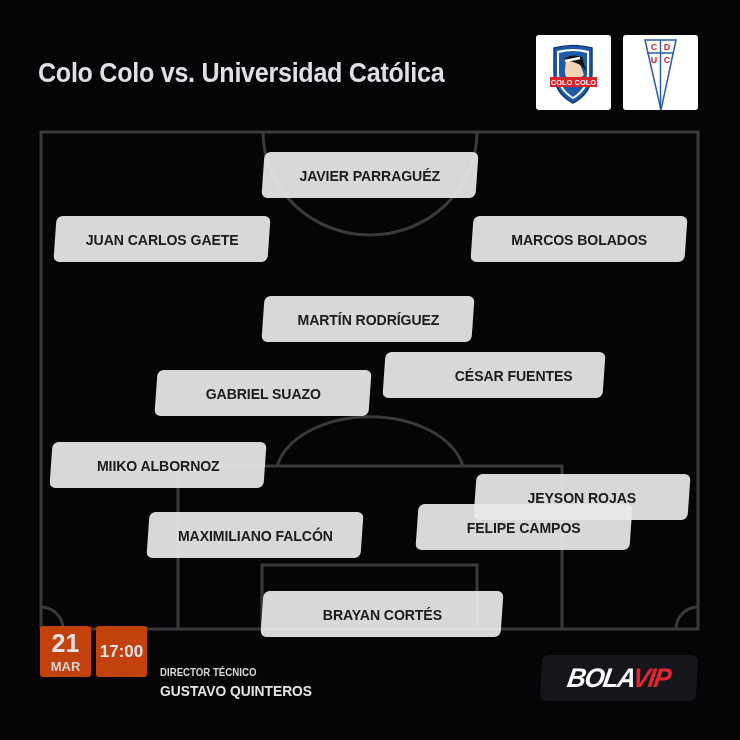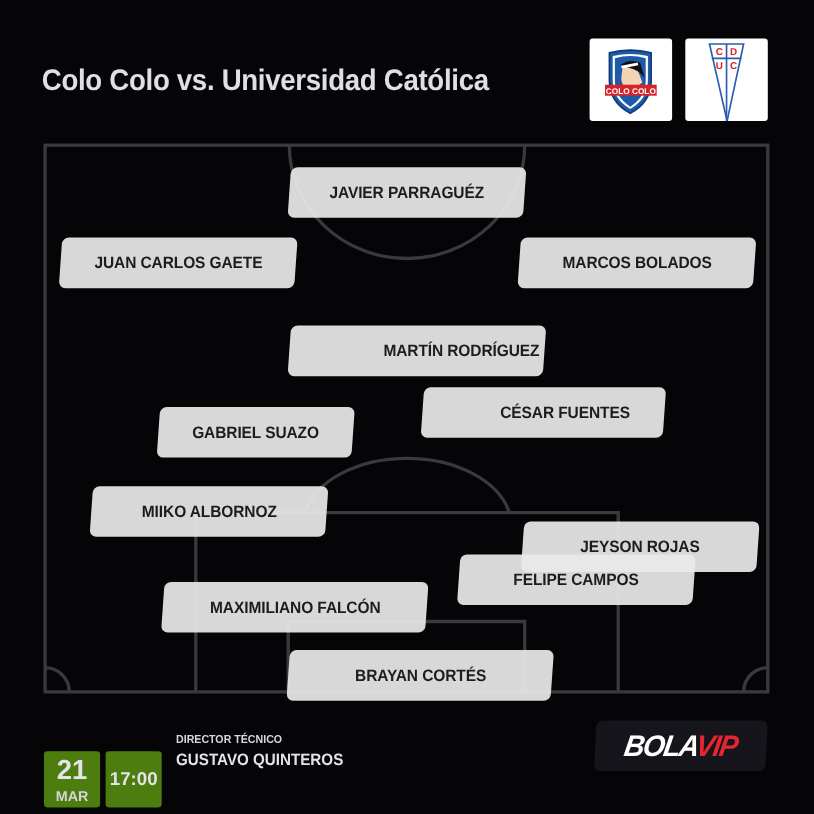--- a/index.html
+++ b/index.html
@@ -66,23 +66,23 @@
       font-size: 15px;
       font-weight: 700;
       color: #1c1c20;
       letter-spacing: -0.1px;
       transform: scaleX(0.94);
       white-space: nowrap;
     }
 
     .footer-box {
       position: absolute;
-      top: 683px;
+      top: 626px;
       height: 51px;
-      background: #4d7c0f;
+      background: #c2410c;
       border-radius: 3px;
       display: flex;
       flex-direction: column;
       align-items: center;
       justify-content: center;
     }
     .date-box { left: 40px; width: 51px; }
     .time-box { left: 96px; width: 51px; }
     .date-day {
       font-size: 25px;
@@ -201,46 +201,46 @@
 <div class="player" style="left:55px; top:216px; width:214px;">
   <div class="card-bg"></div>
   <span class="name">JUAN CARLOS GAETE</span>
 </div>
 
 <div class="player" style="left:472px; top:216px; width:214px;">
   <div class="card-bg"></div>
   <span class="name">MARCOS BOLADOS</span>
 </div>
 
-<div class="player" style="left:263px; top:296px; width:232px;justify-content:flex-end;">
+<div class="player" style="left:263px; top:296px; width:210px;">
   <div class="card-bg"></div>
   <span class="name">MARTÍN RODRÍGUEZ</span>
 </div>
 
-<div class="player" style="left:144px; top:370px; width:177px;">
+<div class="player" style="left:156px; top:370px; width:214px;">
   <div class="card-bg"></div>
   <span class="name">GABRIEL SUAZO</span>
 </div>
 
 <div class="player" style="left:384px; top:352px; width:180px;padding-left:40px;">
   <div class="card-bg"></div>
   <span class="name">CÉSAR FUENTES</span>
 </div>
 
-<div class="player" style="left:51px; top:442px; width:214px;margin-left:32px;">
+<div class="player" style="left:51px; top:442px; width:214px;">
   <div class="card-bg"></div>
   <span class="name">MIIKO ALBORNOZ</span>
 </div>
 
 <div class="player" style="left:475px; top:442px; width:214px;margin-top:32px;">
   <div class="card-bg"></div>
   <span class="name">JEYSON ROJAS</span>
 </div>
 
-<div class="player" style="left:148px; top:529px; width:240px;">
+<div class="player" style="left:148px; top:512px; width:214px;">
   <div class="card-bg"></div>
   <span class="name">MAXIMILIANO FALCÓN</span>
 </div>
 
 <div class="player" style="left:389px; top:504px; width:214px;margin-left:28px;">
   <div class="card-bg"></div>
   <span class="name">FELIPE CAMPOS</span>
 </div>
 
 <div class="player" style="left:262px; top:591px; width:240px;">

